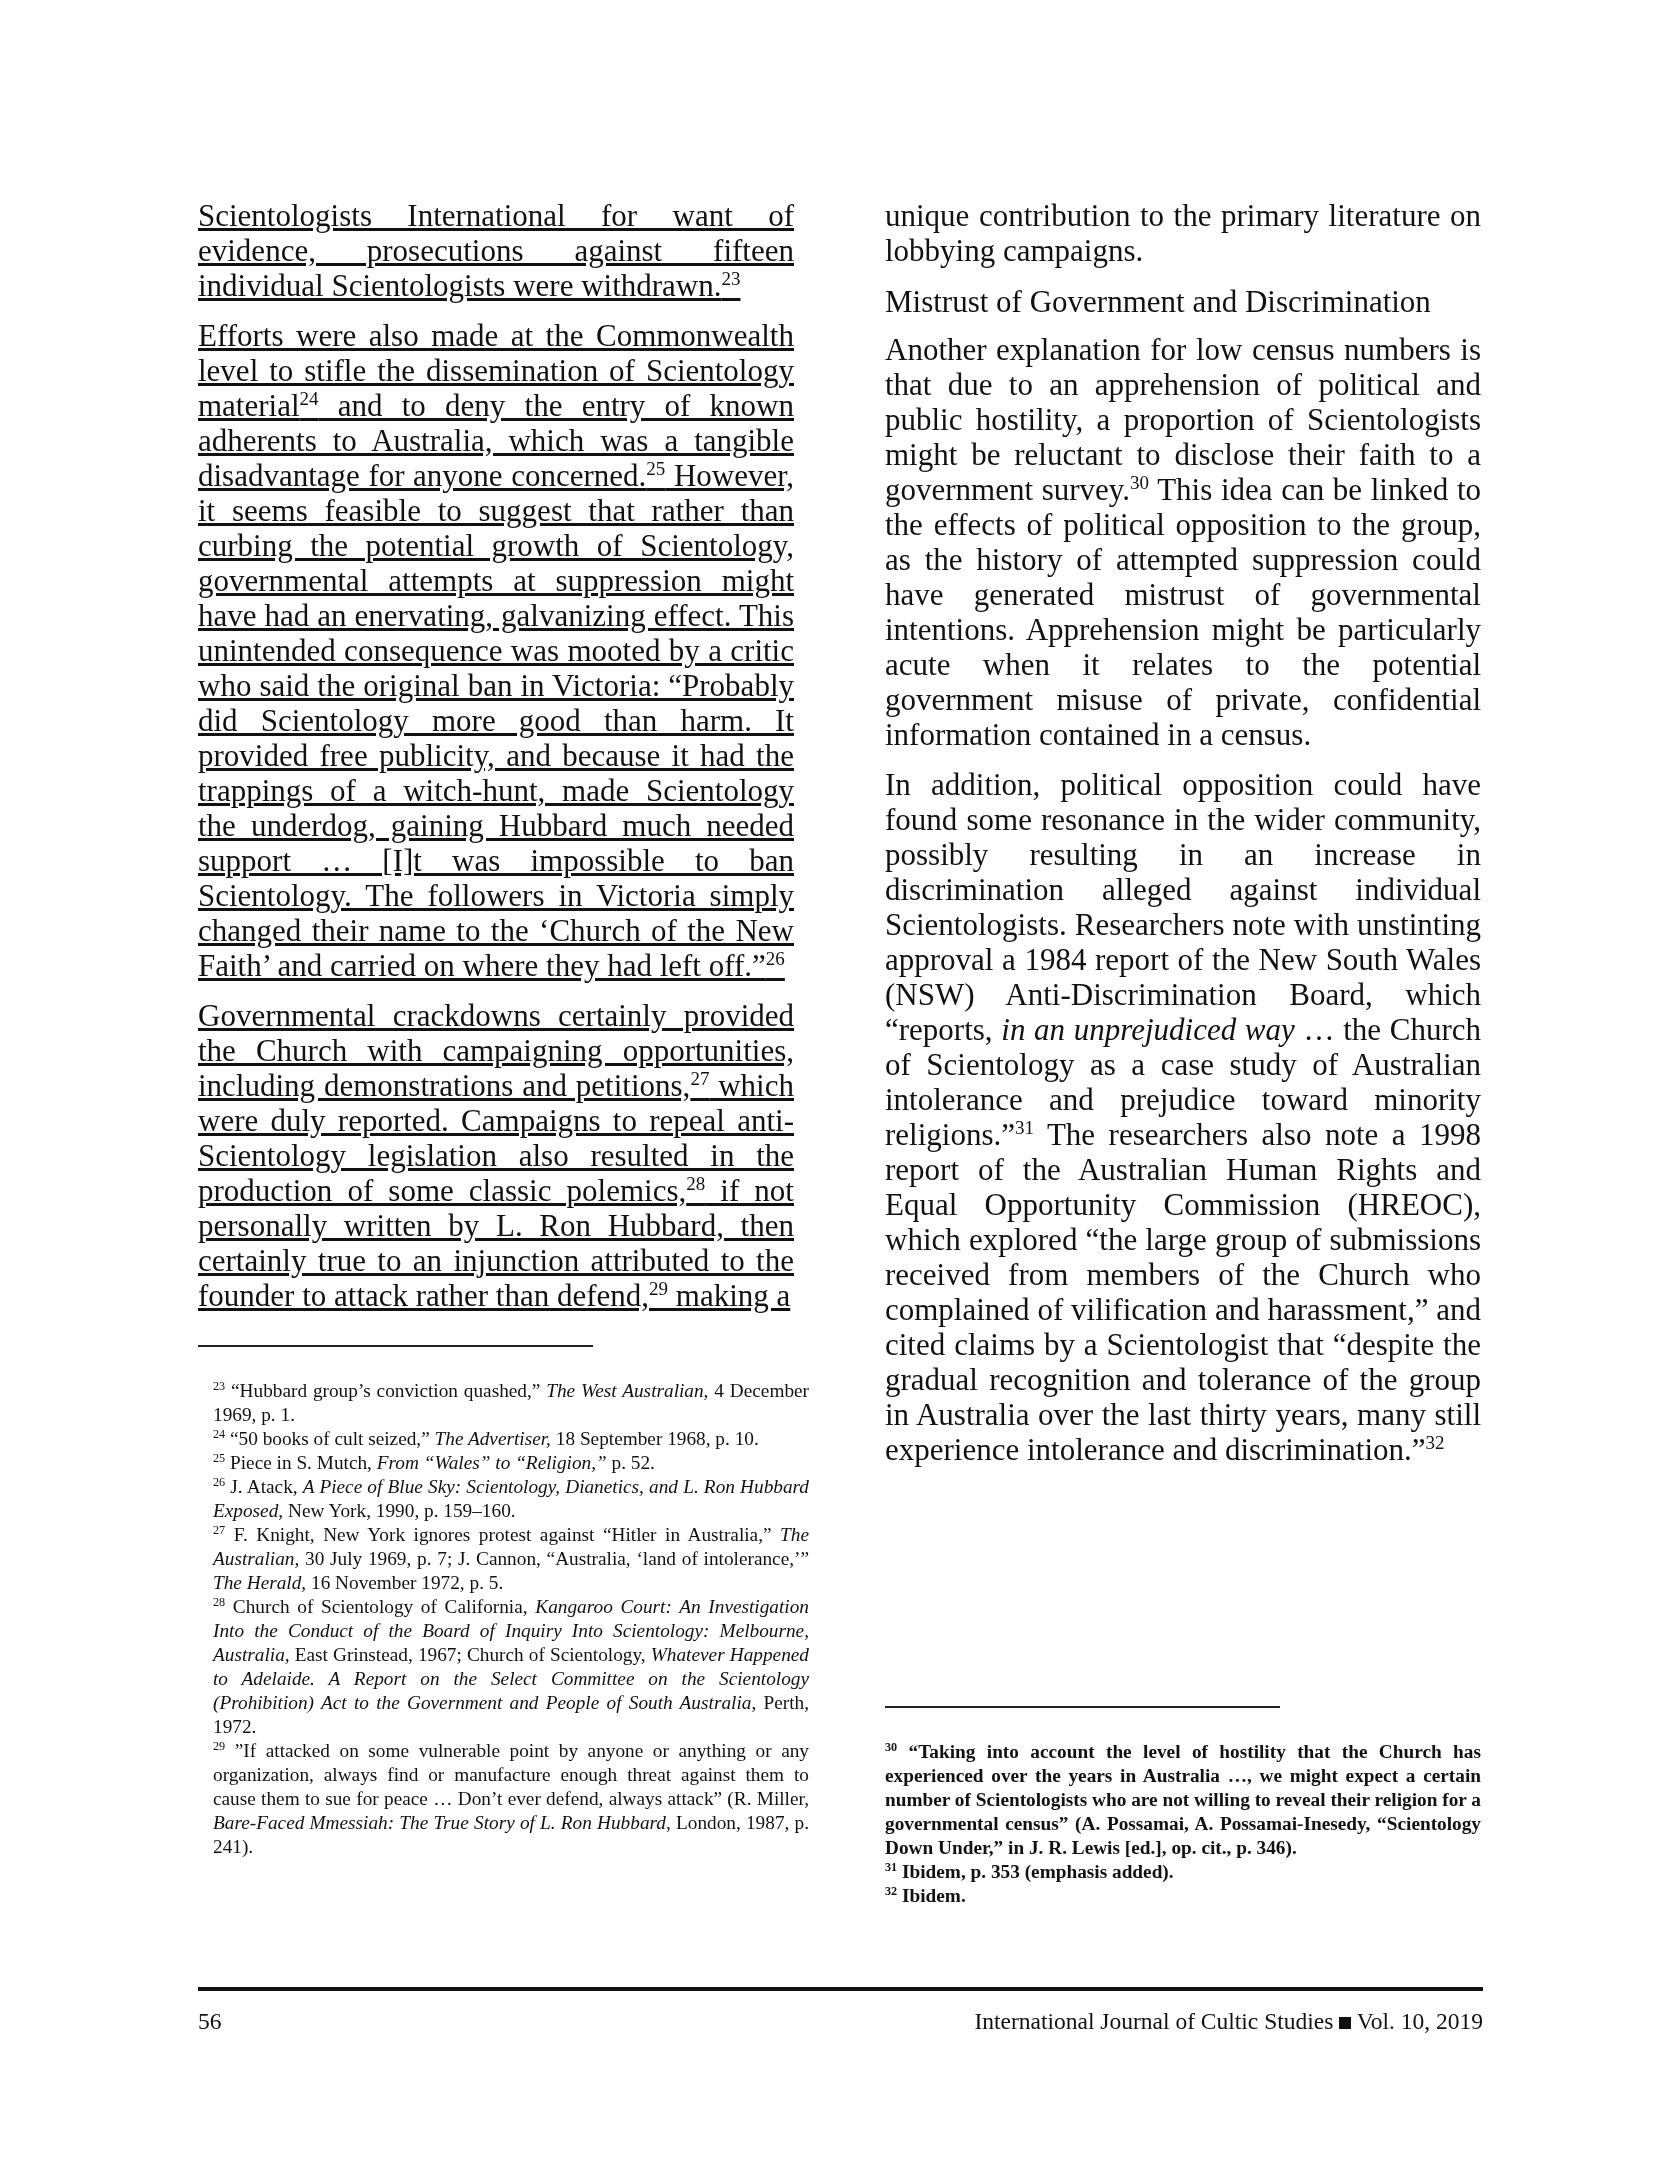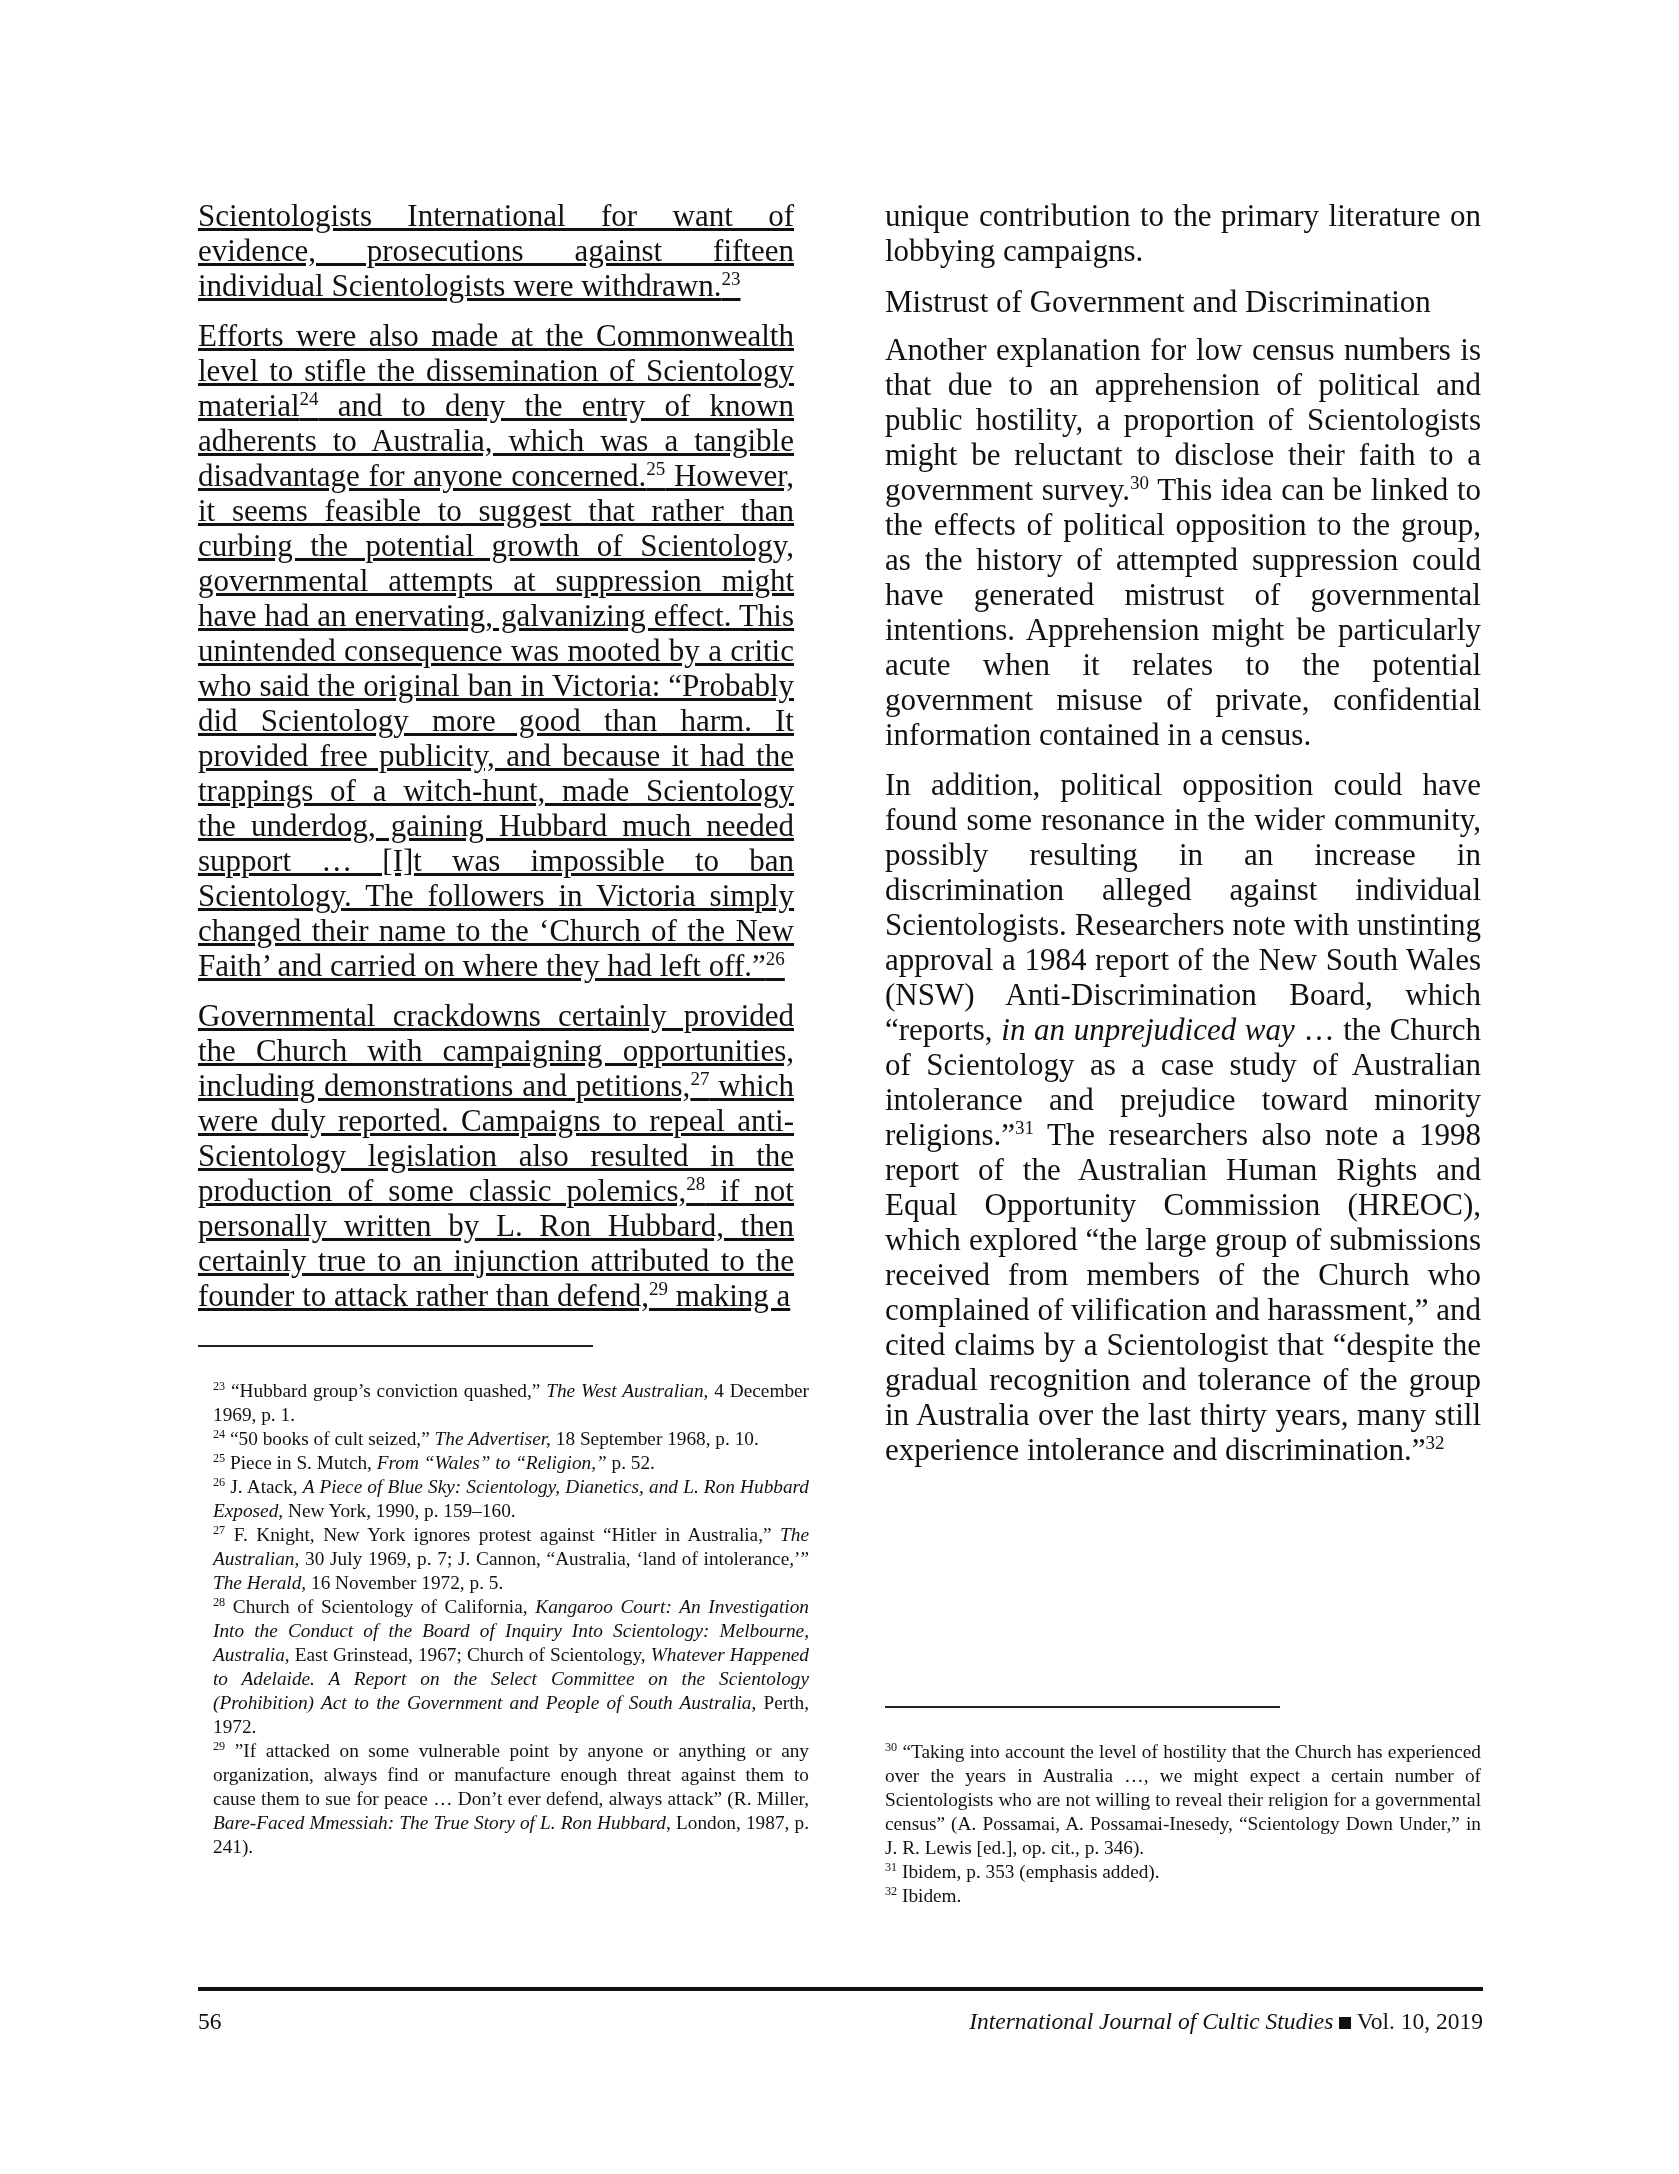--- a/index.html
+++ b/index.html
@@ -10,21 +10,21 @@
   .body-text { font-size:31px; line-height:35px; text-align:justify; margin:0 0 15px 0; }
   sup { font-size:19px; line-height:0; vertical-align:super; }
   .heading { font-weight:normal; font-size:31px; line-height:38px; margin:15px 0 11.3px 0; }
   .fn-rule { position:absolute; height:1.9px; background:#222; width:395px; }
   .fn-block { position:absolute; width:596px; font-size:19.3px; line-height:24px; text-align:justify; }
   .fn-block p { margin:0; }
   .fn-block sup { font-size:12.2px; }
   .footer-rule { position:absolute; left:198px; top:1987px; width:1285px; height:3.8px; background:#111; }
   .footer-page { position:absolute; left:198px; top:2008px; font-size:23.5px; }
   .footer-journal { position:absolute; right:197px; top:2008px; font-size:23.5px; }
-  .footer-journal .jn { font-style:italic; }
+  .footer-journal .jn { }
   .sq { display:inline-block; width:12.2px; height:12.2px; background:#111; margin:0 5.6px 1.9px 5.6px; vertical-align:middle; }
   i { font-style:italic; }
 </style>
 </head>
 <body>
 
 <div class="col left">
   <p class="body-text"><span>Scientologists International for want of evidence, prosecutions against fifteen individual Scientologists were withdrawn.</span><sup>23</sup></p>
   <p class="body-text"><span>Efforts were also made at the Commonwealth level to stifle the dissemination of Scientology material</span><sup>24</sup><span> and to deny the entry of known adherents to Australia, which was a tangible disadvantage for anyone concerned.</span><sup>25</sup><span> However, it seems feasible to suggest that rather than curbing the potential growth of Scientology, governmental attempts at suppression might have had an enervating, galvanizing effect. This unintended consequence was mooted by a critic who said the original ban in Victoria: “Probably did Scientology more good than harm. It provided free publicity, and because it had the trappings of a witch-hunt, made Scientology the underdog, gaining Hubbard much needed support … [I]t was impossible to ban Scientology. The followers in Victoria simply changed their name to the ‘Church of the New Faith’ and carried on where they had left off.”</span><sup>26</sup></p>
   <p class="body-text"><span>Governmental crackdowns certainly provided the Church with campaigning opportunities, including demonstrations and petitions,</span><sup>27</sup><span> which were duly reported. Campaigns to repeal anti-Scientology legislation also resulted in the production of some classic polemics,</span><sup>28</sup><span> if not personally written by L. Ron Hubbard, then certainly true to an injunction attributed to the founder to attack rather than defend,</span><sup>29</sup><span> making a</span></p>
@@ -44,21 +44,21 @@
 
 <div class="col right">
   <p class="body-text">unique contribution to the primary literature on lobbying campaigns.</p>
   <div class="heading">Mistrust of Government and Discrimination</div>
   <p class="body-text"><span>Another explanation for low census numbers is that due to an apprehension of political and public hostility, a proportion of Scientologists might be reluctant to disclose their faith to a government survey.</span><sup>30</sup><span> This idea can be linked to the effects of political opposition to the group, as the history of attempted suppression could have generated mistrust of governmental intentions. Apprehension might be particularly acute when it relates to the potential government misuse of private, confidential information contained in a census.</span></p>
   <p class="body-text"><span>In addition, political opposition could have found some resonance in the wider community, possibly resulting in an increase in discrimination alleged against individual Scientologists. Researchers note with unstinting approval a 1984 report of the New South Wales (NSW) Anti-Discrimination Board, which “reports, </span><i>in an unprejudiced way</i><span> … the Church of Scientology as a case study of Australian intolerance and prejudice toward minority religions.”</span><sup>31</sup><span> The researchers also note a 1998 report of the Australian Human Rights and Equal Opportunity Commission (HREOC), which explored “the large group of submissions received from members of the Church who complained of vilification and harassment,” and cited claims by a Scientologist that “despite the gradual recognition and tolerance of the group in Australia over the last thirty years, many still experience intolerance and discrimination.”</span><sup>32</sup></p>
 </div>
 
 <div class="fn-rule" style="left:885px; top:1706px;"></div>
 
-<div class="fn-block" style="left:885px; top:1740px;">
+<div class="fn-block" style="left:885px; top:1740px;font-weight:bold;">
   <p><sup>30</sup><span> “Taking into account the level of hostility that the Church has experienced over the years in Australia …, we might expect a certain number of Scientologists who are not willing to reveal their religion for a governmental census” (A. Possamai, A. Possamai-Inesedy, “Scientology Down Under,” in J. R. Lewis [ed.], op. cit., p. 346).</span></p>
   <p><sup>31</sup><span> Ibidem, p. 353 (emphasis added).</span></p>
   <p><sup>32</sup><span> Ibidem.</span></p>
 </div>
 
 <div class="footer-rule"></div>
 <div class="footer-page">56</div>
 <div class="footer-journal"><span class="jn">International Journal of Cultic Studies</span><span class="sq"></span><span>Vol. 10, 2019</span></div>
 
 

